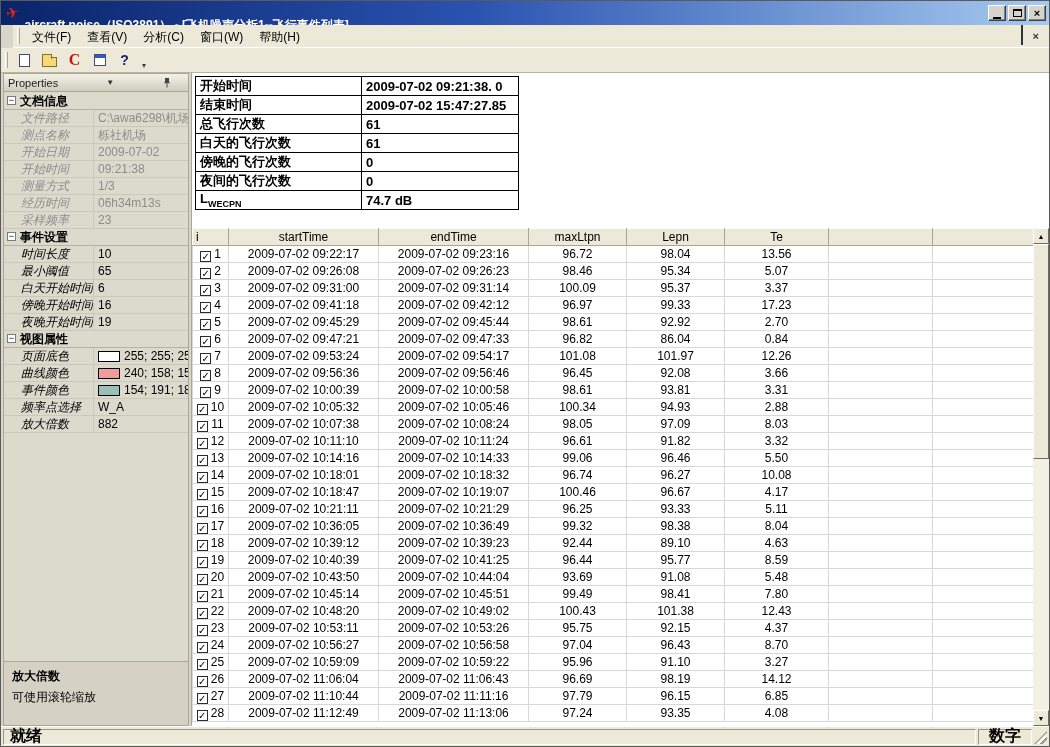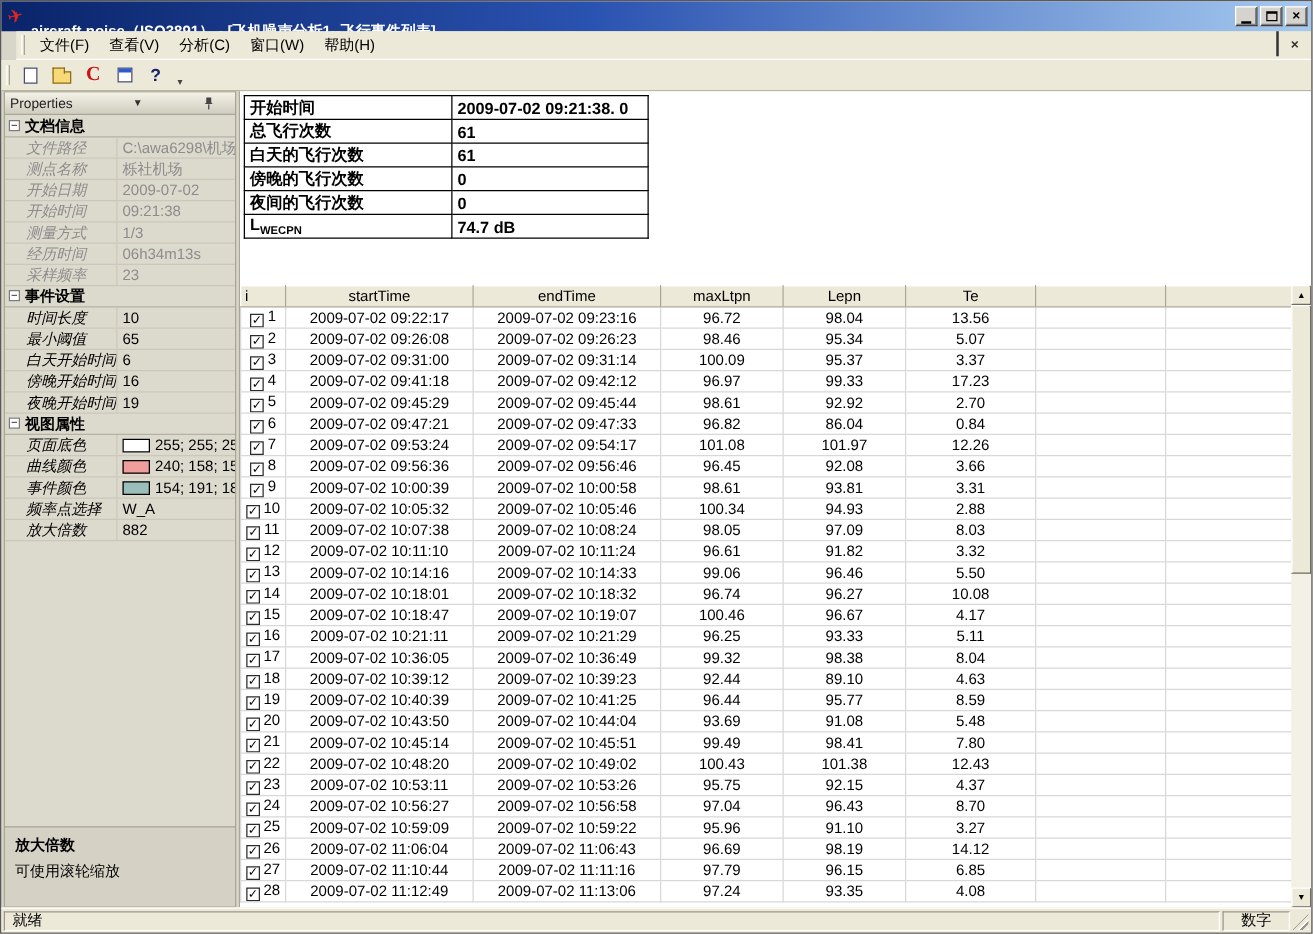--- a/index.html
+++ b/index.html
@@ -96,21 +96,21 @@
   .sbtn { position: absolute; left: 0; width: 16px; height: 16px; background: #ece9d8; border: 1px solid;
     border-color: #fff #6e6c61 #6e6c61 #fff; display: flex; align-items: center; justify-content: center;
     font-size: 7px; color: #000; }
   .sbtn.up { top: 0; }
   .sbtn.down { bottom: 0; }
   .sthumb { position: absolute; top: 16px; left: 0; width: 16px; height: 215px; background: #ece9d8;
     border: 1px solid; border-color: #fff #6e6c61 #6e6c61 #fff; }
 
   
   .statusbar { position: absolute; left: 0; right: 0; bottom: 0; height: 20px; background: #ece9d8;
-    border-top: 1px solid #fff; display: flex; align-items: center; padding: 2px; gap: 2px; font-size: 12px; }
+    border-top: 1px solid #fff; display: flex; align-items: center; padding: 2px; gap: 2px; font-size: 16px; font-weight: bold; }
   .spanel { height: 16px; border: 1px solid; border-color: #9a978a #fff #fff #9a978a; display: flex;
     align-items: center; padding: 0 6px; }
   .spanel.left { flex: 1; }
   .spanel.num { width: 54px; justify-content: center; }
   .sgrip { width: 13px; height: 13px; align-self: flex-end;
     background: repeating-linear-gradient(135deg, transparent 0 2px, #fff 2px 3px, #9a978a 3px 5px);
     clip-path: polygon(100% 0, 100% 100%, 0 100%); }
 </style>
 </head>
 <body>
@@ -300,20 +300,24 @@
     </div>
   </div>
 
   <div class="main">
 
     <table class="summary">
       <tbody id="summary-body">
           <tr>
             <td class="slabel"><span>开始时间</span></td>
             <td class="svalue">2009-07-02 09:21:38. 0</td>
+          </tr>
+          <tr>
+            <td class="slabel"><span>结束时间</span></td>
+            <td class="svalue">2009-07-02 15:47:27.85</td>
           </tr>
           <tr>
             <td class="slabel"><span>总飞行次数</span></td>
             <td class="svalue">61</td>
           </tr>
           <tr>
             <td class="slabel"><span>白天的飞行次数</span></td>
             <td class="svalue">61</td>
           </tr>
           <tr>

